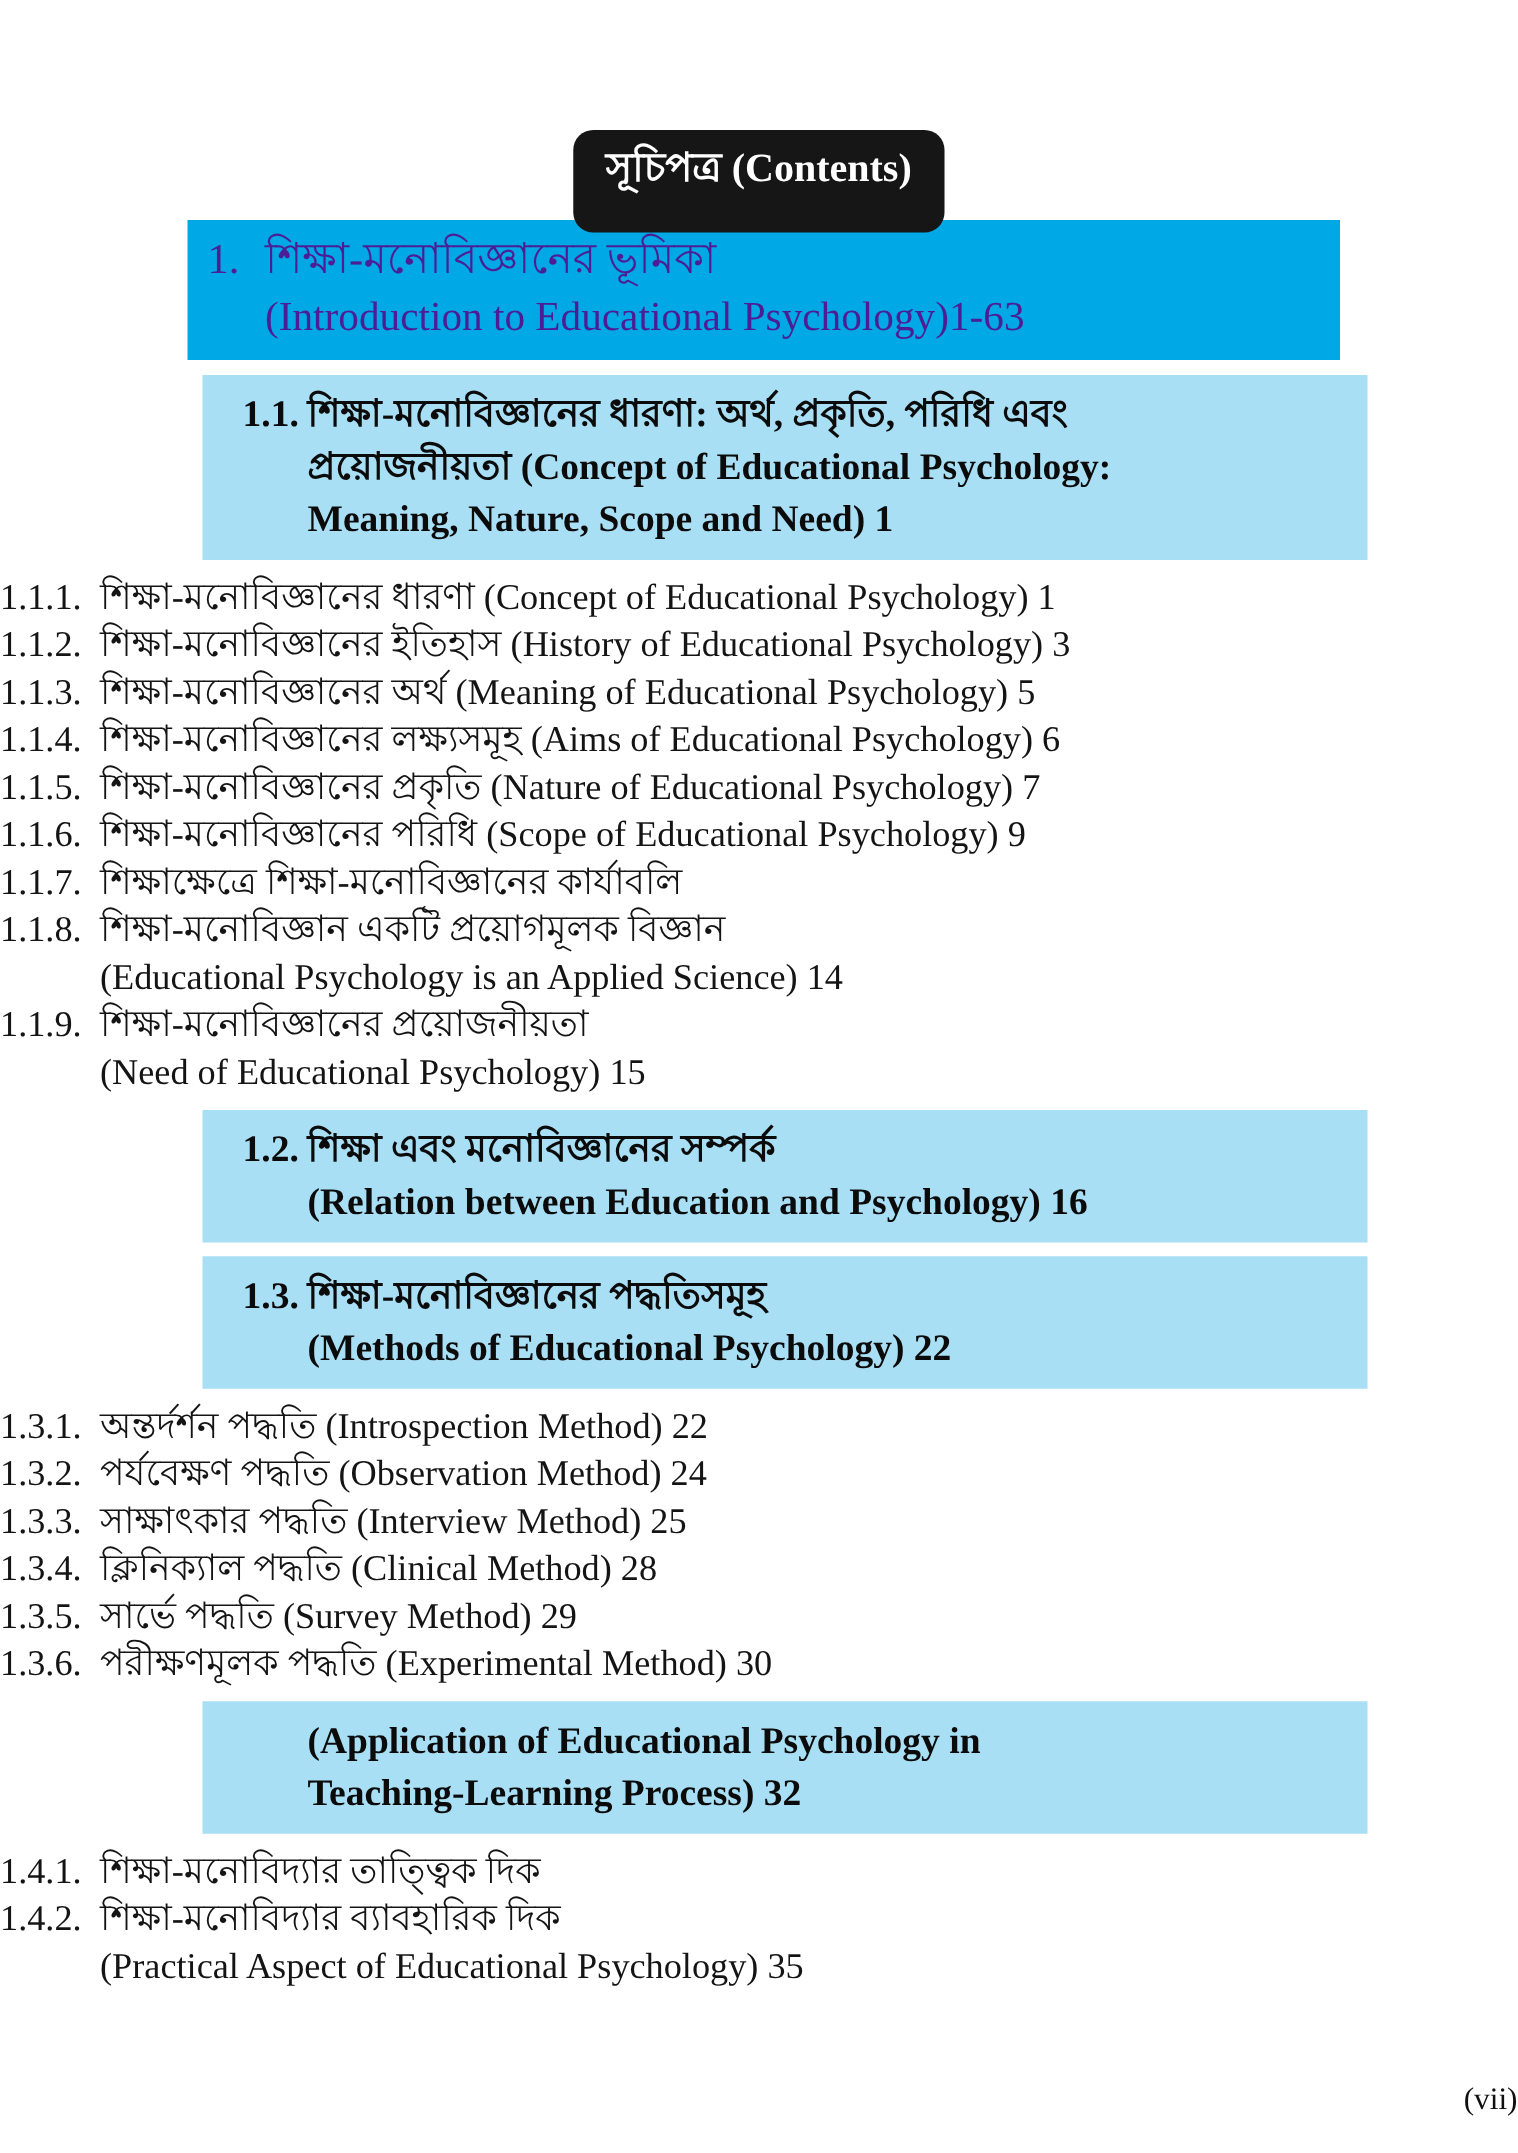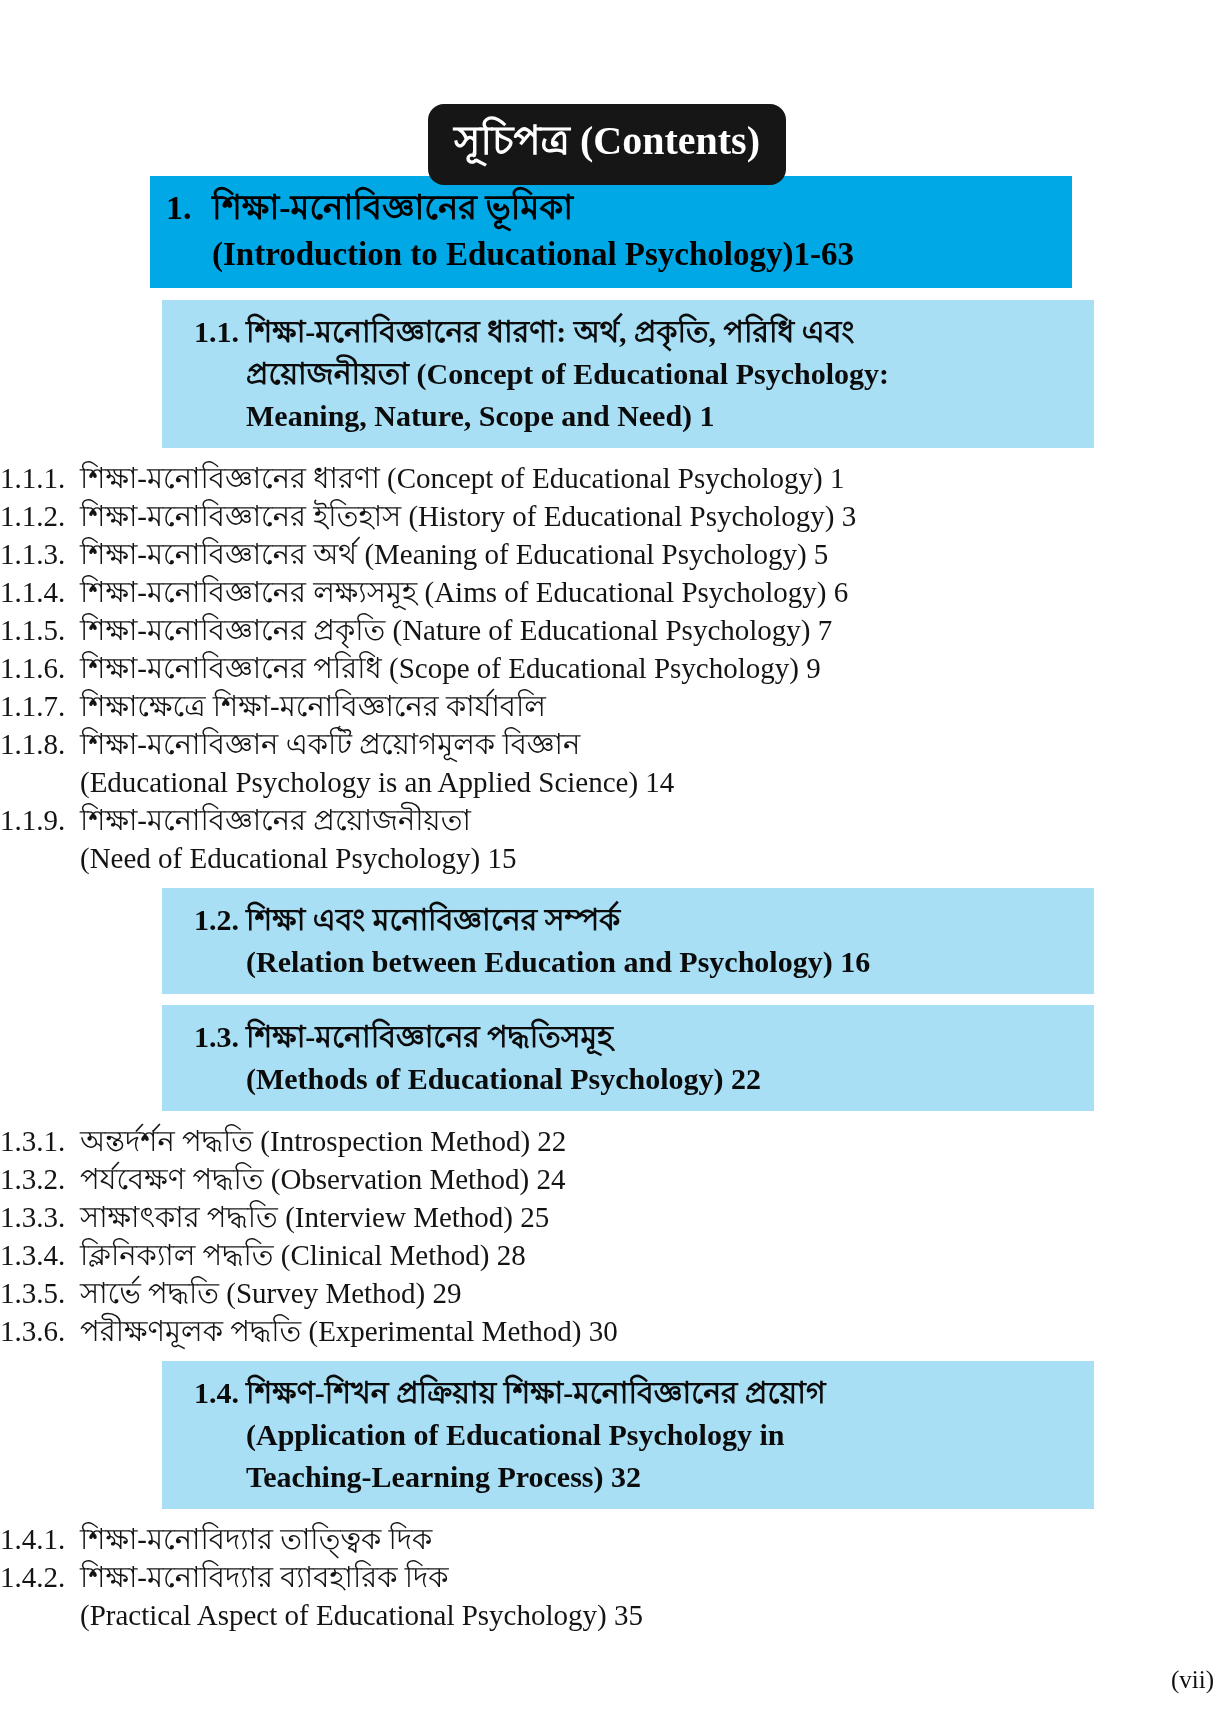--- a/index.html
+++ b/index.html
@@ -10,27 +10,27 @@
   html,body{margin:0;padding:0;}
   body{
     width:1214px;height:1722px;overflow:hidden;
     background:#ffffff;color:#101010;
     font-family:"Liberation Serif","DejaVu Serif",serif;
     position:relative;
   }
   .title-box{
     position:absolute;top:104px;left:50%;transform:translateX(-50%);
     background:var(--title-bg);color:#fff;
-    border-radius:16px;padding:5px 26px 9px 26px;
-    font-weight:bold;font-size:40px;white-space:nowrap;
+    border-radius:16px;padding:5px 26px 23px 26px;
+    font-weight:bold;font-size:32px;white-space:nowrap;
   }
   .page{padding-top:176px;}
   .chapter{
     margin:0 142px 12px 150px;
-    background:var(--chapter-bg);color:#000000;font-weight:bold;
+    background:var(--chapter-bg);color:#4c1d95;font-weight:normal;
     padding:8px 20px 12px 16px;
   }
   .ch-line1{font-size:34px;line-height:48px;}
   .ch-num{display:inline-block;width:46px;}
   .ch-line2{display:flex;justify-content:flex-start;font-size:33px;line-height:44px;padding-left:46px;}
   .toc{margin-top:4px;}
   .sec{
     margin:11px 120px 11px 162px;
     background:var(--section-bg);
     padding:11px 16px 11px 32px;
@@ -159,23 +159,20 @@
     <div class="line first">
       <span class="num">1.3.5.</span><span class="txt">সার্ভে পদ্ধতি (Survey Method) 29</span>
     </div>
   </div>
       <div class="entry item">
     <div class="line first">
       <span class="num">1.3.6.</span><span class="txt">পরীক্ষণমূলক পদ্ধতি (Experimental Method) 30</span>
     </div>
   </div>
       <div class="entry sec">
-    <div class="line first">
-      <span class="num">1.4.</span><span class="txt">শিক্ষণ-শিখন প্রক্রিয়ায় শিক্ষা-মনোবিজ্ঞানের প্রয়োগ</span>
-    </div>
   <div class="line cont"><span class="txt">(Application of Educational Psychology in</span></div>
         <div class="line cont"><span class="txt">Teaching-Learning Process) 32</span></div>
       </div>
       <div class="entry item">
     <div class="line first">
       <span class="num">1.4.1.</span><span class="txt">শিক্ষা-মনোবিদ্যার তাত্ত্বিক দিক</span>
     </div>
       </div>
       <div class="entry item">
     <div class="line first">

